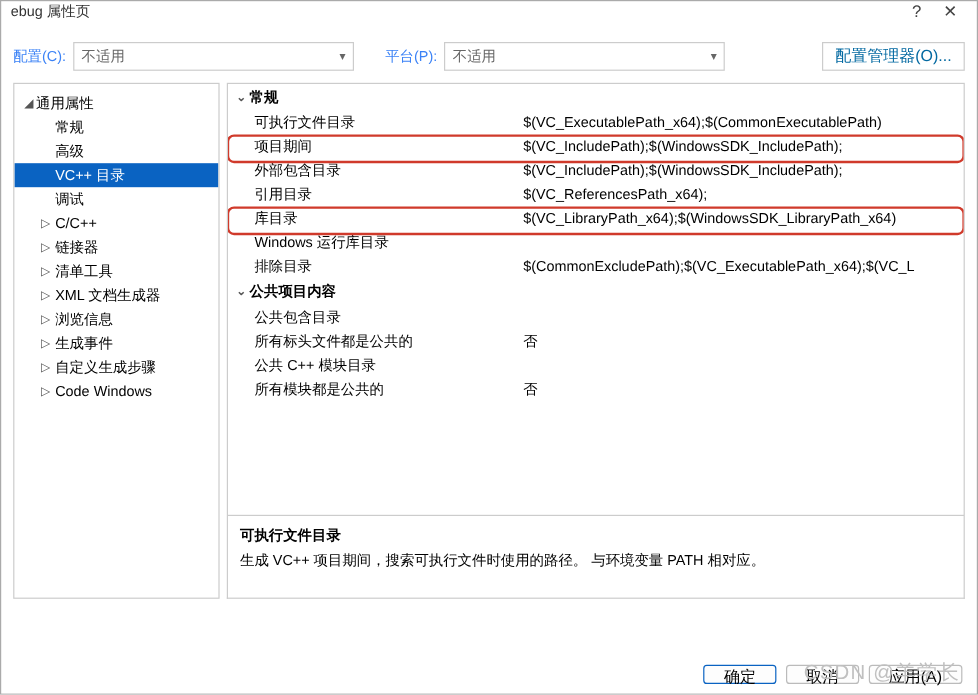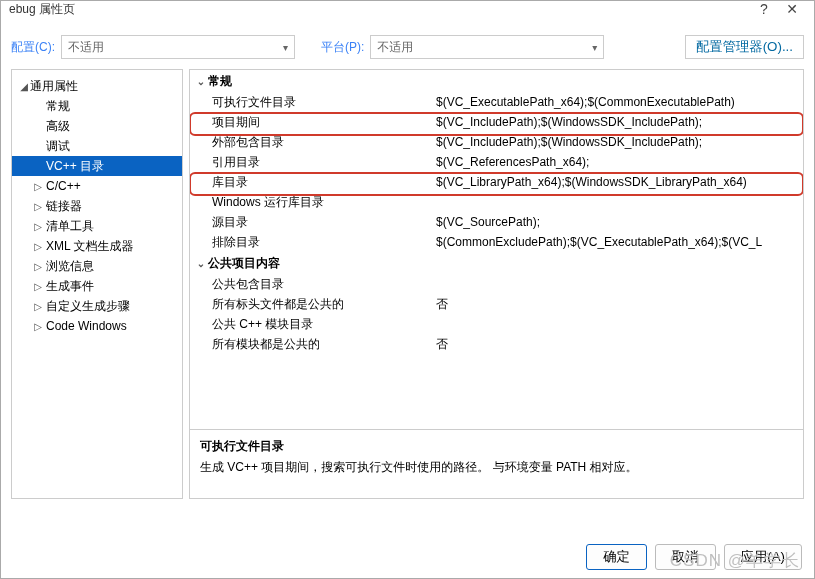--- a/index.html
+++ b/index.html
@@ -23,21 +23,21 @@
 .grid{flex:1;border:1px solid #ccc;overflow:hidden;position:relative}
 .cat{display:flex;align-items:center;height:22px;font-weight:bold;padding-left:4px}
 .cat .exp{width:14px;display:inline-block;text-align:center;font-size:10px;color:#555}
 .row{display:flex;height:20px;align-items:center}
 .row .lbl{width:220px;padding-left:22px;white-space:nowrap}
 .row .val{flex:1;white-space:nowrap;overflow:hidden;text-overflow:clip;padding-left:4px}
 .hl{position:absolute;border:2px solid #d03a2b;border-radius:6px;pointer-events:none}
 .desc{border:1px solid #ccc;border-top:none;padding:8px 10px;height:52px}
 .desc .h{font-weight:bold;margin-bottom:4px}
 .footer{position:absolute;bottom:8px;right:12px;display:flex;gap:8px;align-items:center}
-.footer button{border:1px solid #bbb;background:#fdfdfd;height:26px;padding:0 16px;border-radius:3px}
+.footer button{border:1px solid #bbb;background:#fdfdfd;height:16px;padding:0 16px;border-radius:3px}
 .footer .ok{border-color:#0a63c2}
 .watermark{position:absolute;bottom:6px;right:14px;color:#c0c0c0;font-size:17px;letter-spacing:1px;pointer-events:none}
 </style>
 </head>
 <body>
 <div class="dlg">
 
 <div class="titlebar">
   <span class="t">ebug 属性页</span>
   <span class="btn">?</span>
@@ -68,27 +68,27 @@
         </div>
     <div id="tree-items">
           <div class="node lvl1">
             <span class="exp"></span>
             <span>常规</span>
           </div>
           <div class="node lvl1">
             <span class="exp"></span>
             <span>高级</span>
           </div>
+          <div class="node lvl1 sel">
+            <span class="exp"></span>
+            <span>VC++ 目录</span>
+          </div>
           <div class="node lvl1">
             <span class="exp"></span>
             <span>调试</span>
-          </div>
-          <div class="node lvl1 sel">
-            <span class="exp"></span>
-            <span>VC++ 目录</span>
           </div>
           <div class="node lvl1">
             <span class="exp">▷</span>
             <span>C/C++</span>
           </div>
           <div class="node lvl1">
             <span class="exp">▷</span>
             <span>链接器</span>
           </div>
           <div class="node lvl1">
@@ -142,24 +142,20 @@
               <span class="val">$(VC_ReferencesPath_x64);</span>
             </div>
             <div class="row">
               <span class="lbl">库目录</span>
               <span class="val">$(VC_LibraryPath_x64);$(WindowsSDK_LibraryPath_x64)</span>
             </div>
             <div class="row">
               <span class="lbl">Windows 运行库目录</span>
             </div>
             <div class="row">
-              <span class="lbl">源目录</span>
-              <span class="val">$(VC_SourcePath);</span>
-            </div>
-            <div class="row">
               <span class="lbl">排除目录</span>
               <span class="val">$(CommonExcludePath);$(VC_ExecutablePath_x64);$(VC_L</span>
             </div>
           </div>
       <div class="cat">
             <span class="exp">⌄</span>
             <span>公共项目内容</span>
           </div>
       <div id="rows2">
             <div class="row">

